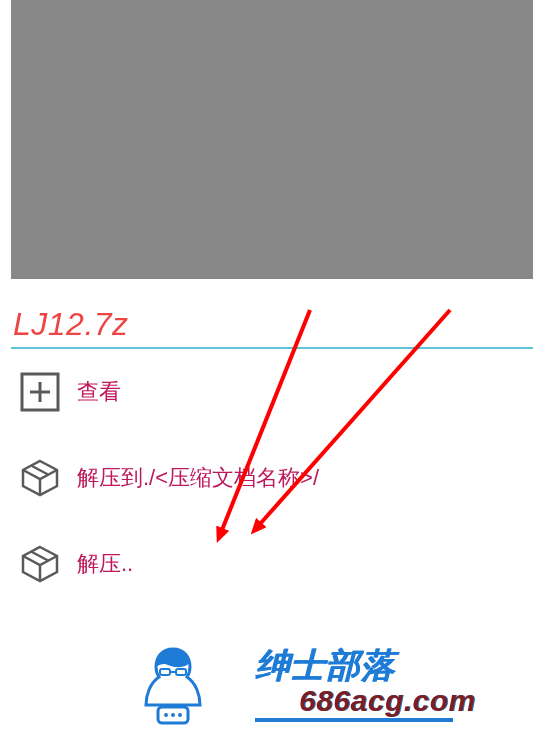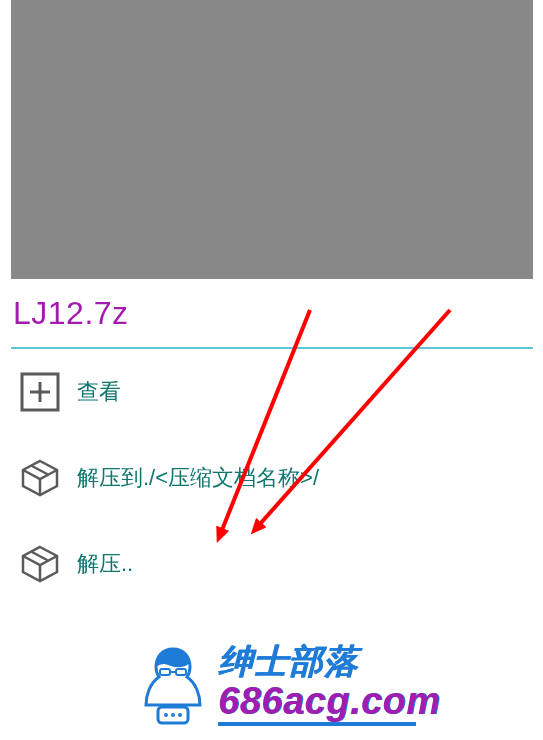--- a/index.html
+++ b/index.html
@@ -1,30 +1,30 @@
 <!DOCTYPE html>
 <html><head>
 <meta charset="utf-8">
 <style>
   * { box-sizing: border-box; margin: 0; padding: 0; }
   html, body { width: 543px; height: 740px; overflow: hidden; font-family: -apple-system, "Helvetica Neue", Arial, "PingFang SC", "Microsoft YaHei", sans-serif; background: #fff; }
   .root { position: relative; width: 543px; height: 740px; background: #fff; }
   .preview-area { position: absolute; left: 11px; top: 0; width: 522px; height: 279px; background: #888888; }
-  .filename-row { position: absolute; left: 11px; top: 285px; width: 522px; height: 57px; display: flex; align-items: center; padding-left: 2px; font-size: 32px; color: #a21caf; letter-spacing: 0.5px; }
+  .filename-row { position: absolute; left: 11px; top: 296px; width: 522px; height: 57px; display: flex; align-items: center; padding-left: 2px; font-size: 32px; color: #ef4444; letter-spacing: 0.5px; font-style: italic; }
   .divider { position: absolute; left: 11px; top: 347px; width: 522px; height: 2px; background: #5ec5d6; }
   .menu { position: absolute; left: 11px; top: 349px; width: 522px; }
   .menu-item { display: flex; align-items: center; height: 86px; padding-left: 8px; cursor: pointer; }
   .menu-icon { width: 42px; height: 42px; flex: 0 0 42px; display: flex; align-items: center; justify-content: center; }
-  .menu-label { margin-left: 16px; font-size: 22px; color: #0f766e; }
+  .menu-label { margin-left: 16px; font-size: 22px; color: #be185d; }
   .arrows { position: absolute; pointer-events: none; }
-  .watermark { position: absolute; left: 142px; top: 640px; width: 280px; height: 90px; display: flex; align-items: center; }
+  .watermark { position: absolute; left: 142px; top: 640px; width: 280px; height: 90px; display: flex; align-items: center; gap: 37px; }
   .wm-avatar { width: 62px; height: 84px; flex: 0 0 62px; }
   .wm-text { margin-left: 14px; display: flex; flex-direction: column; line-height: 1; }
   .wm-line1 { font-size: 34px; font-weight: 900; color: #1e7bd6; letter-spacing: 1px; font-style: italic; text-shadow: 1px 0 0 #1e7bd6; }
-  .wm-line2 { font-size: 38px; font-weight: 900; color: #a21caf; letter-spacing: 0.5px; margin-top: 4px; font-style: italic; text-shadow: 1px 0 0 #1e7bd6; }
+  .wm-line2 { font-size: 30px; font-weight: 900; color: #7f1d1d; letter-spacing: 0.5px; margin-top: 4px; font-style: italic; text-shadow: 1px 0 0 #1e7bd6; margin-left: 44px; }
   .wm-underline { width: 198px; height: 4px; background: #1e7bd6; margin-top: 2px; }
 </style>
 </head>
 <body>
 
 <div class="root">
 
   <div class="preview-area"></div>
 
   <div class="filename-row">

